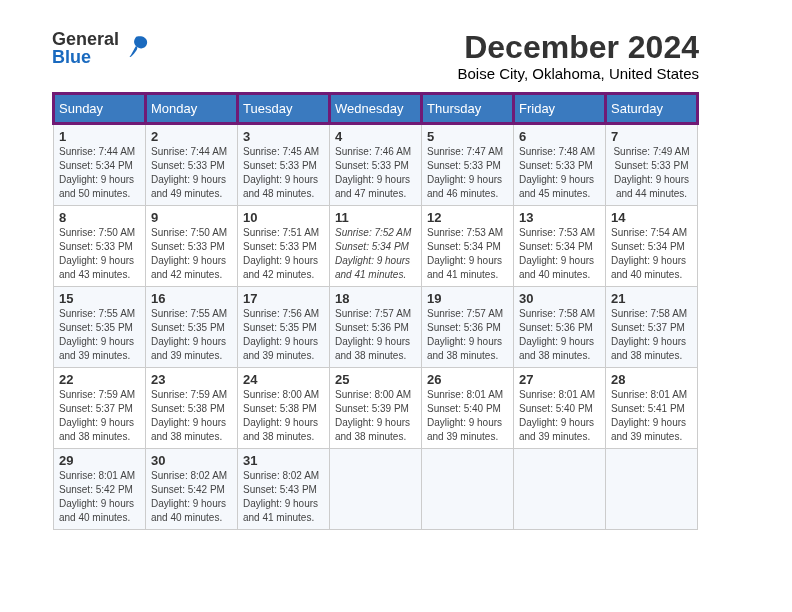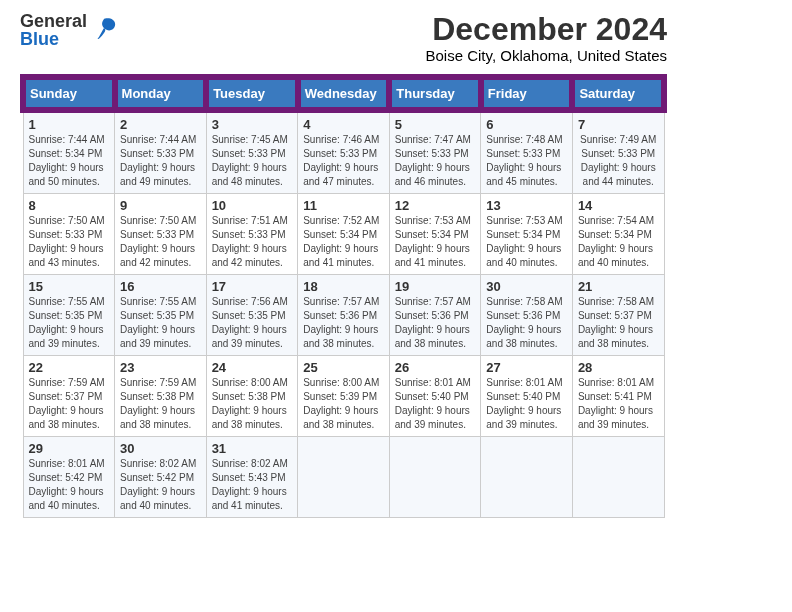--- a/index.html
+++ b/index.html
@@ -6,21 +6,22 @@
     body {
       width: 792px;
       height: 612px;
       font-family: Arial, sans-serif;
       background: #fff;
       overflow: hidden;
     }
     .page {
       width: 687px;
       height: 612px;
-      padding: 12px 20px 10px 20px;
+      padding: 30px 20px 10px 20px;
+      margin-left: 32px;
     }
     .header-section {
       display: flex;
       align-items: flex-start;
       margin-bottom: 10px;
     }
     .logo {
       display: flex;
       flex-direction: column;
       align-items: flex-start;
@@ -52,25 +53,25 @@
       color: #000000;
     }
     .calendar {
       width: 100%;
       border-collapse: collapse;
       font-size: 11px;
     }
     .calendar thead tr th {
       background-color: #3a7abf;
       color: #fff;
-      font-weight: bold;
+      font-weight: normal;
       font-size: 13px;
       padding: 6px 4px;
       text-align: left;
-      border: 6px solid #701a75;
+      border: 3px solid #701a75;
     }
     .calendar tbody tr td {
       vertical-align: top;
       padding: 4px 5px;
       border: 1px solid #ccc;
       width: calc(100% / 7);
       background: #fff;
     }
     .calendar tbody tr:nth-child(odd) td {
       background-color: #f5f8fc;
@@ -214,21 +215,21 @@
           </td>
           <td>
             <span class="day-num">10</span>
             <div class="day-info" style="white-space: pre-line;">Sunrise: 7:51 AM
 Sunset: 5:33 PM
 Daylight: 9 hours
 and 42 minutes.</div>
           </td>
           <td>
             <span class="day-num">11</span>
-            <div class="day-info" style="white-space: pre-line;">Sunrise: 7:52 AM
+            <div class="day-info" style="white-space: pre-line; font-style: italic;">Sunrise: 7:52 AM
 Sunset: 5:34 PM
 Daylight: 9 hours
 and 41 minutes.</div>
           </td>
           <td>
             <span class="day-num">12</span>
             <div class="day-info" style="white-space: pre-line;">Sunrise: 7:53 AM
 Sunset: 5:34 PM
 Daylight: 9 hours
 and 41 minutes.</div>

